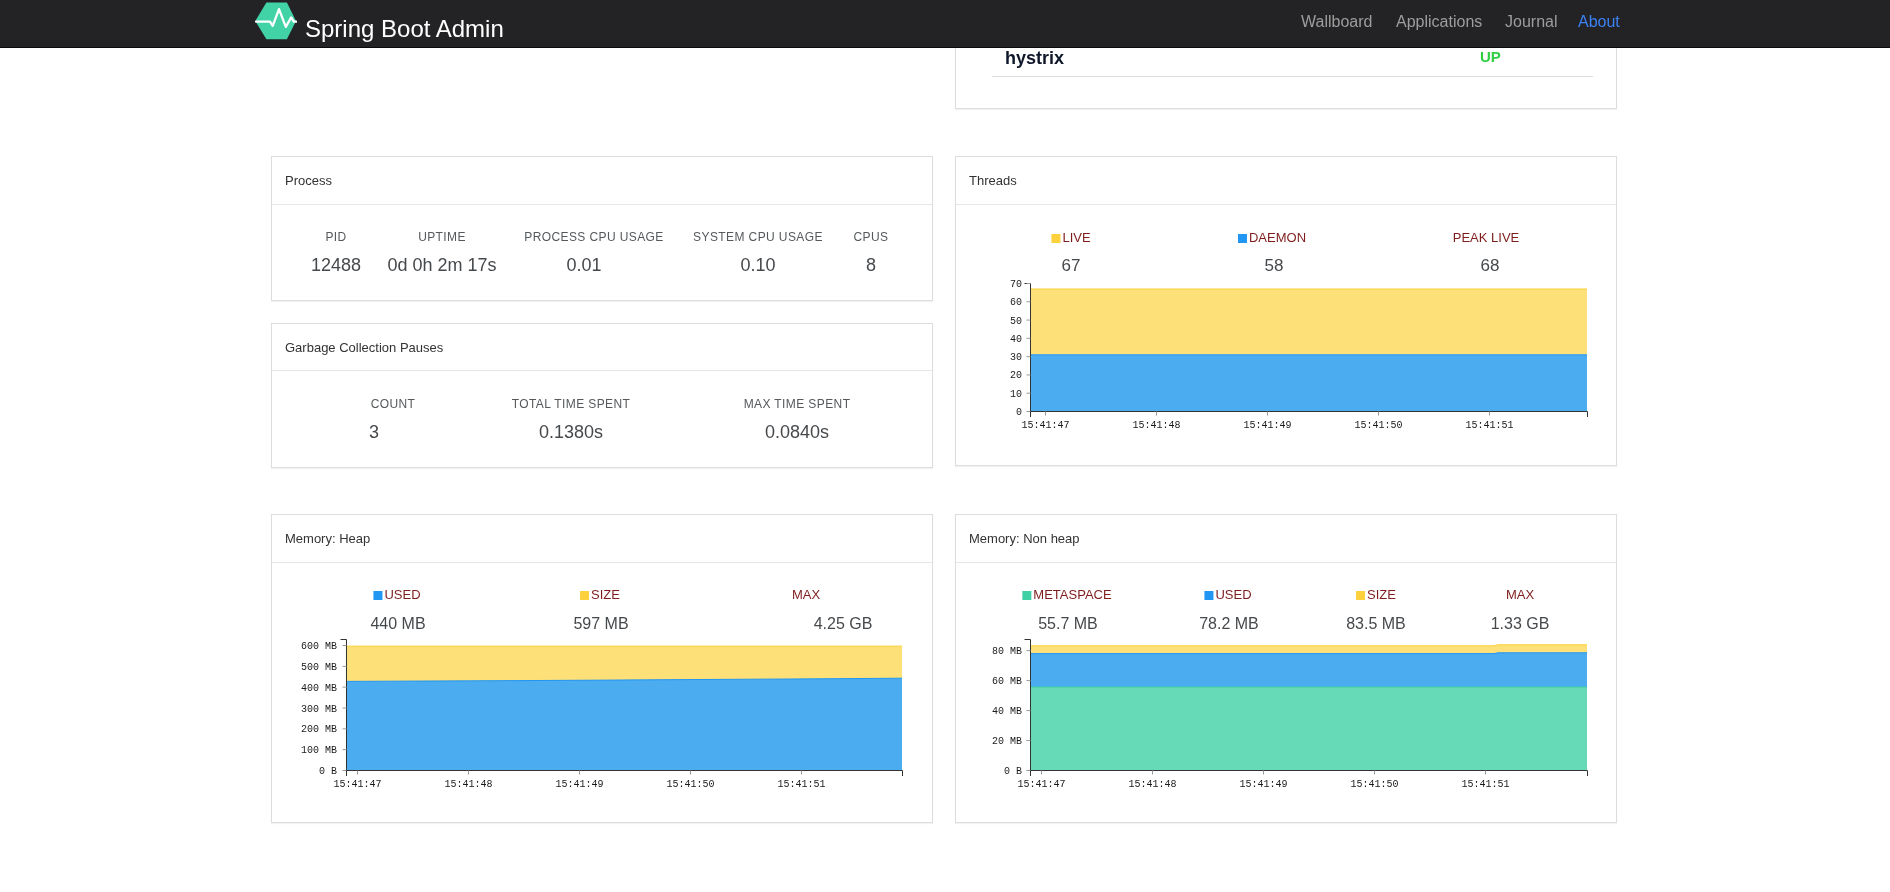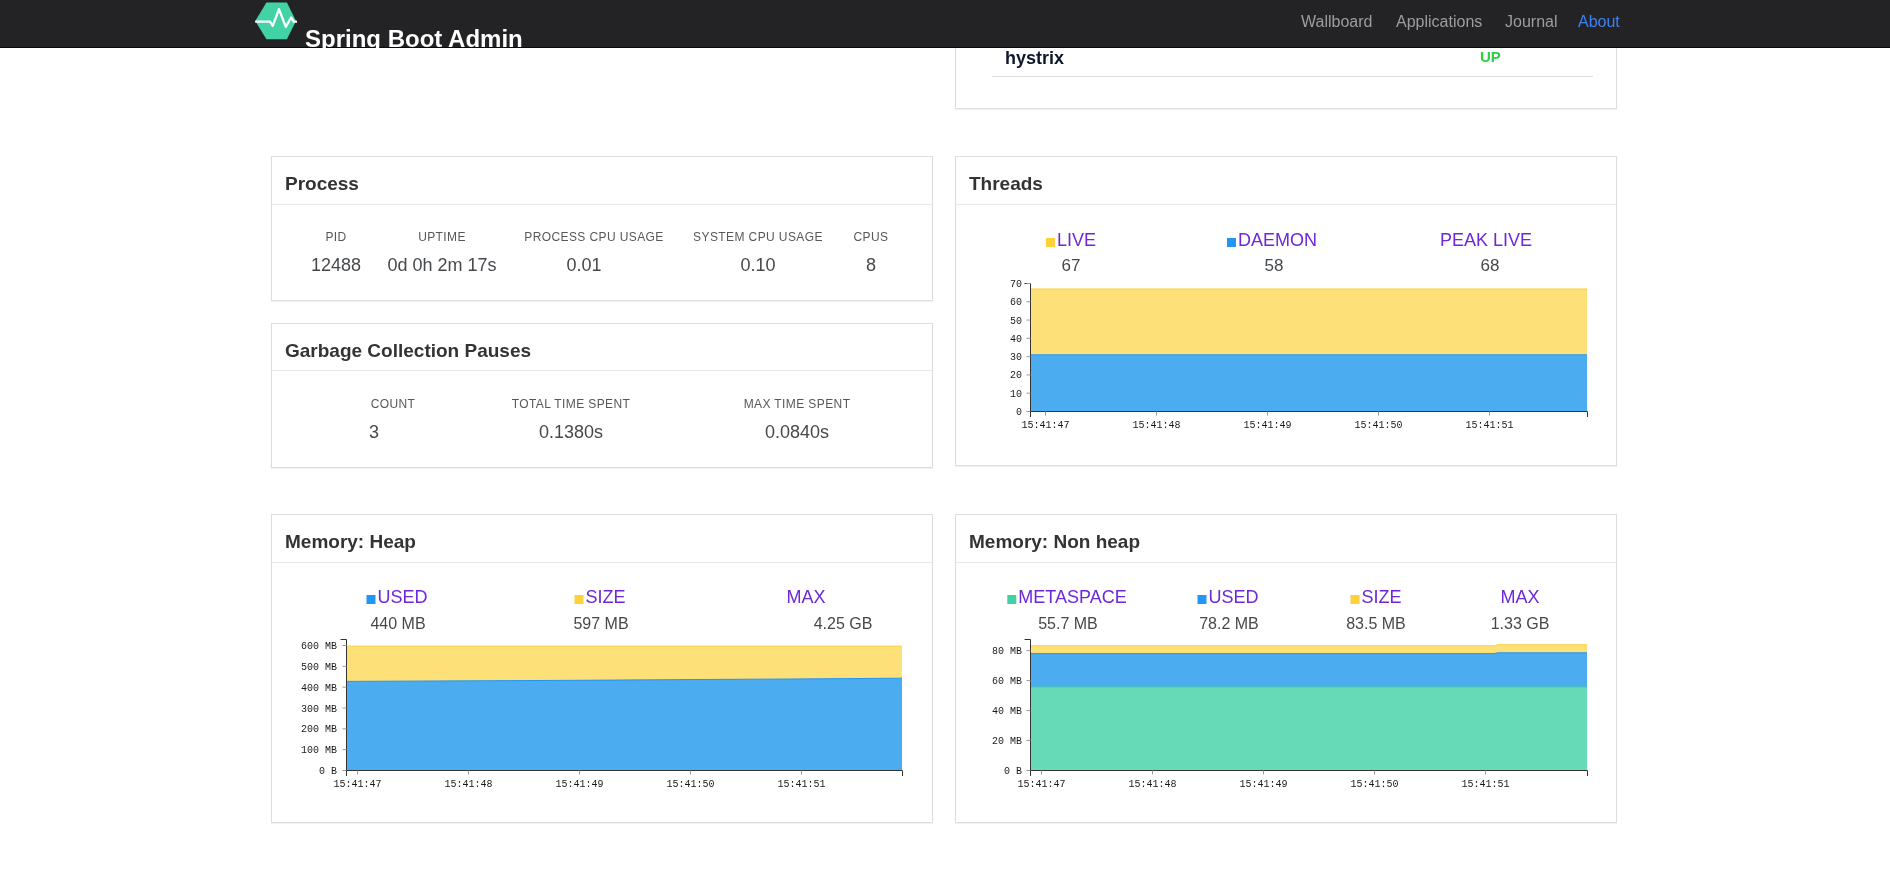--- a/index.html
+++ b/index.html
@@ -1,34 +1,34 @@
 <!DOCTYPE html>
 <html><head><meta charset="utf-8">
 <style>
 *{margin:0;padding:0;box-sizing:border-box}
 html,body{width:1890px;height:892px;background:#fff;font-family:"Liberation Sans",sans-serif;overflow:hidden;position:relative}
 .abs{position:absolute}
 .card{position:absolute;background:#fff;border:1px solid #ddd;border-radius:0;box-shadow:0 1px 1px rgba(0,0,0,0.05)}
-.title{position:absolute;font-size:19px;font-weight:bold;color:#333}
+.title{position:absolute;font-size:13px;font-weight:normal;color:#333}
 .sep{position:absolute;height:1px;background:#e7e7e7}
 .lbl{position:absolute;font-size:12px;color:#55595c;letter-spacing:0.4px;white-space:nowrap;transform:translateX(-50%)}
 .val{position:absolute;font-size:18px;color:#46494c;white-space:nowrap;transform:translateX(-50%)}
-.leg{position:absolute;font-size:18px;color:#6d28d9;white-space:nowrap;transform:translateX(-50%)}
+.leg{position:absolute;font-size:13px;color:#7f1d1d;white-space:nowrap;transform:translateX(-50%)}
 .sq{display:inline-block;width:9px;height:9px;margin-right:2px;vertical-align:-1px}
 svg{position:absolute}
 svg text{font-family:"Liberation Mono",monospace;font-size:10px;fill:#1a1a1a}
 </style></head>
 <body>
 
 <div class="abs" style="left:0;top:0;width:1890px;height:48px;background:#232325;border-bottom:1px solid #0a0a0a;z-index:5"></div>
 <svg style="left:255px;top:2px;z-index:6" width="42" height="38" viewBox="0 0 42 38">
   <polygon points="0.3,19 11.4,0.6 31.9,0.6 41.0,19 31.9,37.2 11.4,37.2" fill="#41d3a5"></polygon>
   <polyline points="1.0,19.6 15.0,19.6 17.7,23.8 24.0,7.2 30.8,24.9 36.1,15.5 38.8,19.6 41.2,19.6" fill="none" stroke="#fff" stroke-width="2.3" stroke-linejoin="round" stroke-linecap="round"></polyline>
 </svg>
-<div class="abs" style="left:305px;top:26px;font-size:24px;font-weight:bold;color:#fff;line-height:26px;z-index:6">Spring Boot Admin</div>
+<div class="abs" style="left:305px;top:16px;font-size:24px;font-weight:normal;color:#fff;line-height:26px;z-index:6">Spring Boot Admin</div>
 <div class="abs" style="left:1301px;top:13px;font-size:16px;color:#9d9d9d;z-index:6">Wallboard</div>
 <div class="abs" style="left:1396px;top:13px;font-size:16px;color:#9d9d9d;z-index:6">Applications</div>
 <div class="abs" style="left:1505px;top:13px;font-size:16px;color:#9d9d9d;z-index:6">Journal</div>
 <div class="abs" style="left:1578px;top:13px;font-size:16px;color:#3b82f6;z-index:6">About</div>
 
 <div class="card" style="left:955px;top:18px;width:662px;height:91px"></div>
 <div class="abs" style="left:1005px;top:48px;font-size:18px;font-weight:bold;color:#0f172a">hystrix</div>
 <div class="abs" style="left:1480px;top:48px;width:100px;font-size:15px;font-weight:bold;color:#2fcf44">UP</div>
 <div class="sep" style="left:992px;top:76px;width:601px;background:#ddd"></div>
 

